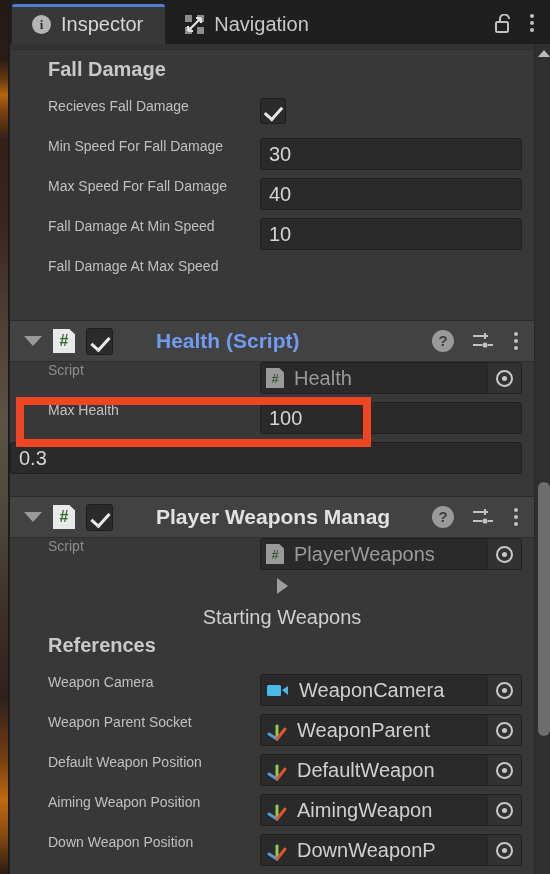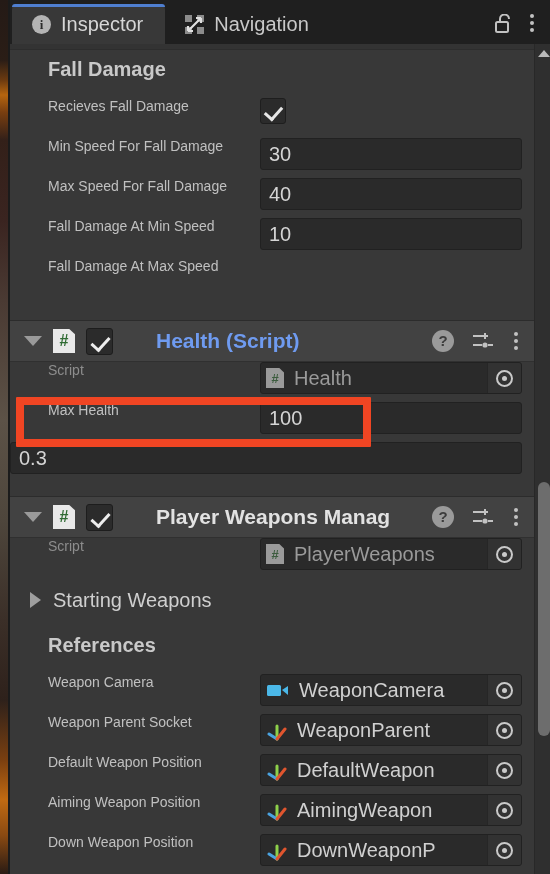--- a/index.html
+++ b/index.html
@@ -327,21 +327,21 @@
     font-size: 15px;
     font-weight: bold;
     text-align: center;
     line-height: 22px;
   }
   .preset-icon { width: 22px; height: 20px; }
 
   
   .sub-foldout {
     display: flex; align-items: center; gap: 12px;
-    height: 44px; padding-left: 20px;
+    height: 44px; padding-left: 20px; flex-direction: column;
   }
   .sub-foldout .arrow {
     width: 0; height: 0;
     border-top: 8px solid transparent;
     border-bottom: 8px solid transparent;
     border-left: 11px solid #9e9e9e;
   }
   .sub-foldout .txt { color: #cfcfcf; font-size: 20px; }
 
   

